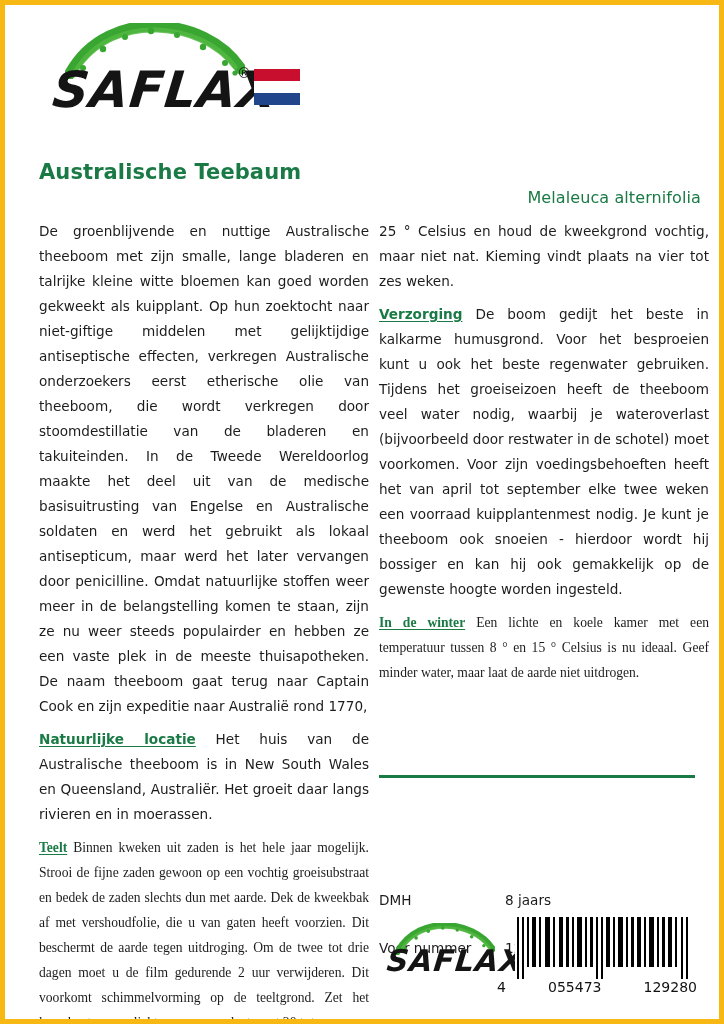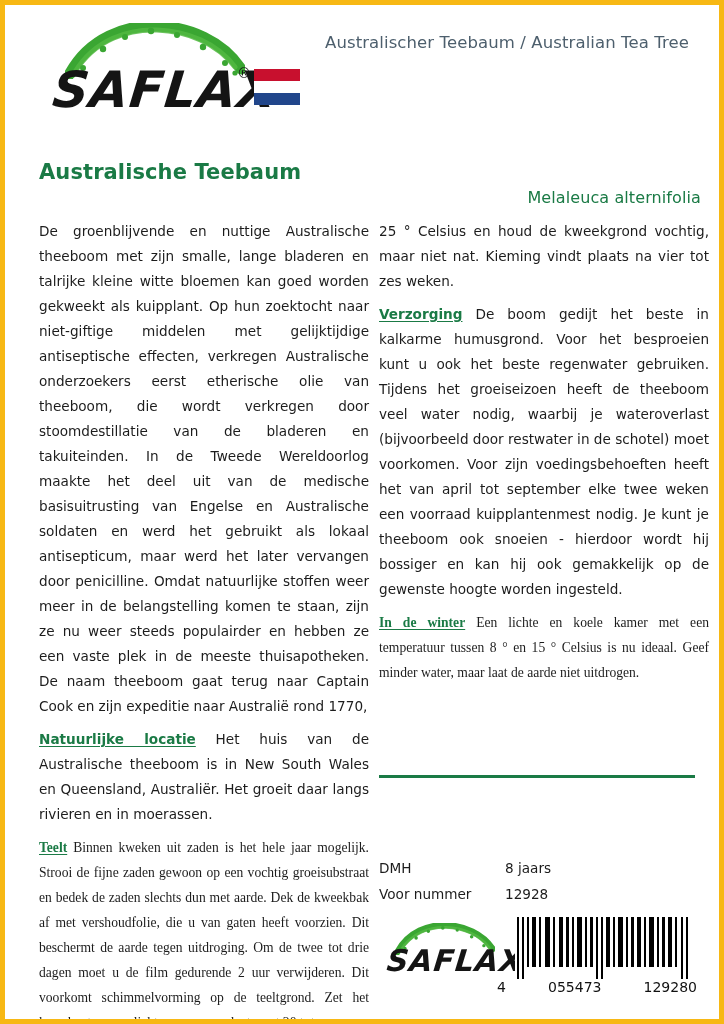--- a/index.html
+++ b/index.html
@@ -157,20 +157,21 @@
     position: absolute;
     left: 374px;
     top: 855px;
     width: 316px;
     font-size: 13.6px;
     color: #1c1c1c;
   }
   .info-row {
     display: flex;
     margin-bottom: 10px;
+    margin-top: 32px;
   }
   .info-label { width: 126px; }
   .info-value { flex: 1; }
 
   .foot-logo {
     position: absolute;
     left: 378px;
     top: 918px;
     width: 130px;
     height: 66px;
@@ -235,21 +236,20 @@
       <div class="logo-word">SAFLAX</div>
       <div class="logo-reg">®</div>
     </div>
 
     <div class="flag">
       <div class="band red"></div>
       <div class="band white"></div>
       <div class="band blue"></div>
     </div>
 
-    <div class="tagline">Australischer Teebaum / Australian Tea Tree</div>
   </div>
 
   <div class="title-common">Australische Teebaum</div>
   <div class="title-latin">Melaleuca alternifolia</div>
 
   <div class="col col-left">
     <p><span>De groenblijvende en nuttige Australische theeboom met zijn smalle, lange bladeren en talrijke kleine witte bloemen kan goed worden gekweekt als kuipplant. Op hun zoektocht naar niet-giftige middelen met gelijktijdige antiseptische effecten, verkregen Australische onderzoekers eerst etherische olie van theeboom, die wordt verkregen door stoomdestillatie van de bladeren en takuiteinden. In de Tweede Wereldoorlog maakte het deel uit van de medische basisuitrusting van Engelse en Australische soldaten en werd het gebruikt als lokaal antisepticum, maar werd het later vervangen door penicilline. Omdat natuurlijke stoffen weer meer in de belangstelling komen te staan, zijn ze nu weer steeds populairder en hebben ze een vaste plek in de meeste thuisapotheken. De naam theeboom gaat terug naar Captain Cook en zijn expeditie naar Australië rond 1770,</span></p>
 
     <p><span class="sec-head">Natuurlijke locatie</span><span> Het huis van de Australische theeboom is in New South Wales en Queensland, Australiër. Het groeit daar langs rivieren en in moerassen.</span></p>
 

